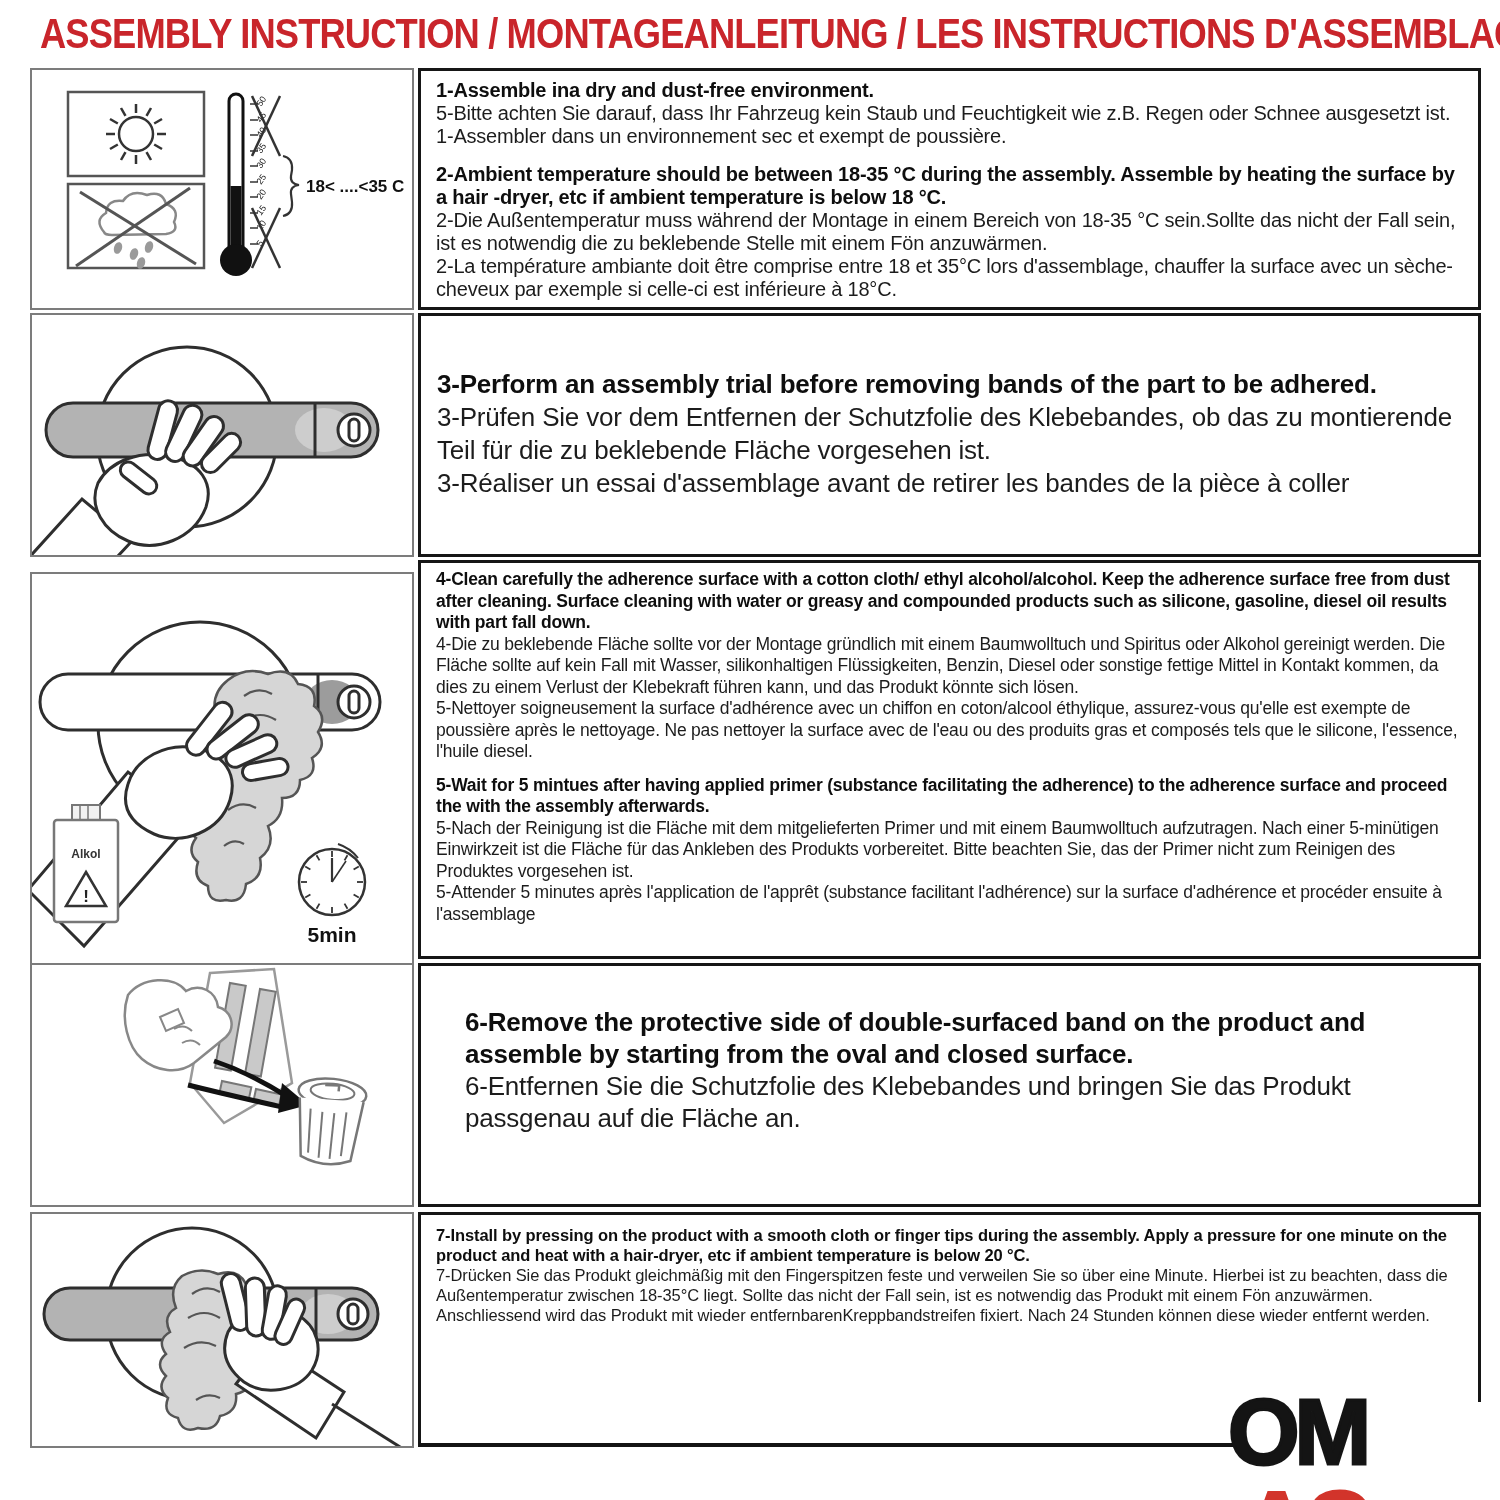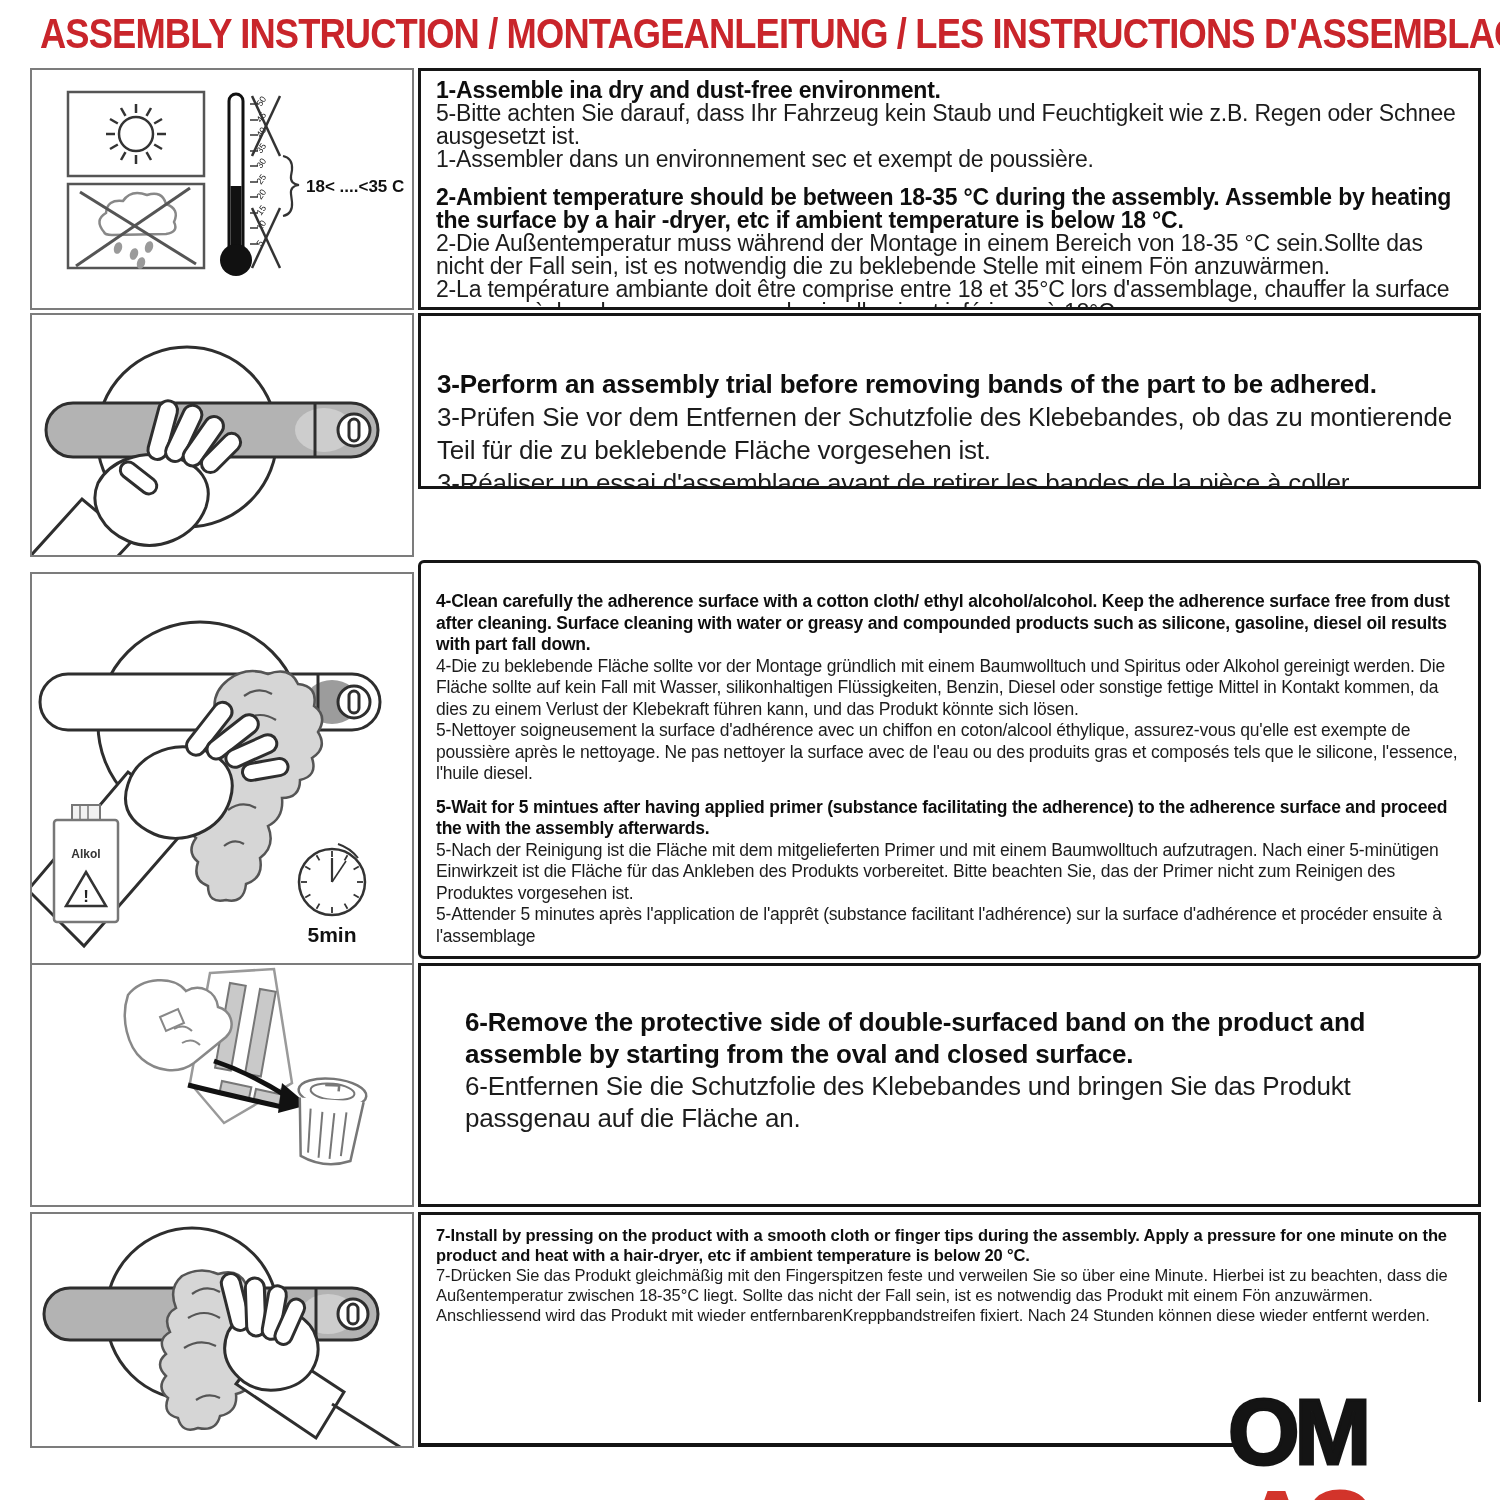--- a/index.html
+++ b/index.html
@@ -5,21 +5,21 @@
   html,body{margin:0;padding:0;background:#fff;}
   .page{position:relative;width:1500px;height:1500px;background:#fff;overflow:hidden;
         font-family:"Liberation Sans",sans-serif;color:#1c1c1c;}
   .title{position:absolute;left:40px;top:10px;font-size:42px;font-weight:bold;
          letter-spacing:-1px;white-space:nowrap;transform:scaleX(.865);transform-origin:0 50%;
          color:#c9252b;}
   .illus-box{position:absolute;left:30px;width:384px;border:2px solid #7c7c7c;background:#fff;box-sizing:border-box;}
   .text-box{position:absolute;left:418px;width:1063px;border:3px solid #161616;background:#fff;
             box-sizing:border-box;overflow:hidden;}
   .text-box p{margin:0;}
-  .t-sm{font-size:23px;line-height:23px;letter-spacing:-.2px;padding:8px 15px;}
+  .t-sm{font-size:20px;line-height:23px;letter-spacing:-.2px;padding:8px 15px;}
   .t-md{font-size:26px;line-height:33px;letter-spacing:-.2px;padding:8px 16px;}
   .t-xs{font-size:16.5px;line-height:20px;letter-spacing:-.1px;padding:10px 15px;}
   .b{font-weight:bold;color:#0e0e0e;}
   .pgap{height:15px;}
   .pgap-s{height:12px;}
   .pad-lg{padding-top:52px;}
   .pad-md{padding-top:40px;padding-left:44px;}
   .footer-line{position:absolute;left:419px;top:1443px;width:822px;height:4px;background:#141414;}
   .rb-stub{position:absolute;left:1478px;top:1212px;width:3px;height:190px;background:#161616;}
   .logo{position:absolute;left:1228px;top:1386px;display:flex;align-items:flex-end;
@@ -152,21 +152,21 @@
           </g>
         <g transform="translate(206,121) rotate(45)">
             <rect x="-9" y="0" width="18" height="48" rx="9"></rect>
           </g>
         <g transform="translate(90,150) rotate(-52)">
             <rect x="-8" y="0" width="16" height="42" rx="8"></rect>
           </g>
       </g>
     </svg>
   </div>
-  <div class="text-box t-md pad-lg" style="top:313px;height:176px;">
+  <div class="text-box t-md pad-lg" style="top:313px;height:244px;">
     <p class="b">3-Perform an assembly trial before removing bands of the part to be adhered.</p>
     <p>3-Prüfen Sie vor dem Entfernen der Schutzfolie des Klebebandes, ob das zu montierende Teil für die zu beklebende Fläche vorgesehen ist.</p>
     <p>3-Réaliser un essai d'assemblage avant de retirer les bandes de la pièce à coller</p>
   </div>
 
   <div class="illus-box" style="top:560px;height:411px;margin-top:12px;">
     <svg width="380" height="395" viewBox="0 0 380 395">
       <circle cx="168" cy="150" r="102" fill="#fff" stroke="#2e2e2e" stroke-width="3"></circle>
       <g>
         <rect x="8" y="100" width="340" height="56" rx="28" fill="#fff" stroke="#2e2e2e" stroke-width="3"></rect>
@@ -226,21 +226,21 @@
           <line x1="284.5" y1="334.8" x2="287.5" y2="329.6"></line>
             <line x1="312.5" y1="286.4" x2="315.5" y2="281.2"></line>
         </g>
         <line x1="300" y1="308" x2="300" y2="284" stroke="#333" stroke-width="2.2"></line>
         <line x1="300" y1="308" x2="314" y2="287" stroke="#333" stroke-width="1.6"></line>
         <path d="M306,270 A42,42 0 0 1 326,284" fill="none" stroke="#333" stroke-width="2"></path>
         <text class="fivemin" x="300" y="368" text-anchor="middle">5min</text>
       </g>
     </svg>
   </div>
-  <div class="text-box" style="top:560px;height:399px;font-size:17.5px;line-height:21.5px;letter-spacing:-.2px;padding:28px 15px;border-radius:6px;">
+  <div class="text-box" style="top:560px;height:399px;font-size:17.5px;line-height:21.5px;letter-spacing:-.2px;padding:6px 15px;">
     <p class="b">4-Clean carefully the adherence surface with a cotton cloth/ ethyl alcohol/alcohol. Keep the adherence surface free from dust after cleaning. Surface cleaning with water or greasy and compounded products such as silicone, gasoline, diesel oil results with part fall down.</p>
     <p>4-Die zu beklebende Fläche sollte vor der Montage gründlich mit einem Baumwolltuch und Spiritus oder Alkohol gereinigt werden. Die Fläche sollte auf kein Fall mit Wasser, silikonhaltigen Flüssigkeiten, Benzin, Diesel oder sonstige fettige Mittel in Kontakt kommen, da dies zu einem Verlust der Klebekraft führen kann, und das Produkt könnte sich lösen.</p>
     <p>5-Nettoyer soigneusement la surface d'adhérence avec un chiffon en coton/alcool éthylique, assurez-vous qu'elle est exempte de poussière après le nettoyage. Ne pas nettoyer la surface avec de l'eau ou des produits gras et composés tels que le silicone, l'essence, l'huile diesel.</p>
     <div class="pgap-s"></div>
     <p class="b">5-Wait for 5 mintues after having applied primer (substance facilitating the adherence) to the adherence surface and proceed the with the assembly afterwards.</p>
     <p>5-Nach der Reinigung ist die Fläche mit dem mitgelieferten Primer und mit einem Baumwolltuch aufzutragen. Nach einer 5-minütigen Einwirkzeit ist die Fläche für das Ankleben des Produkts vorbereitet. Bitte beachten Sie, das der Primer nicht zum Reinigen des Produktes vorgesehen ist.</p>
     <p>5-Attender 5 minutes après l'application de l'apprêt (substance facilitant l'adhérence) sur la surface d'adhérence et procéder ensuite à l'assemblage</p>
   </div>
 
   <div class="illus-box" style="top:963px;height:244px;">

